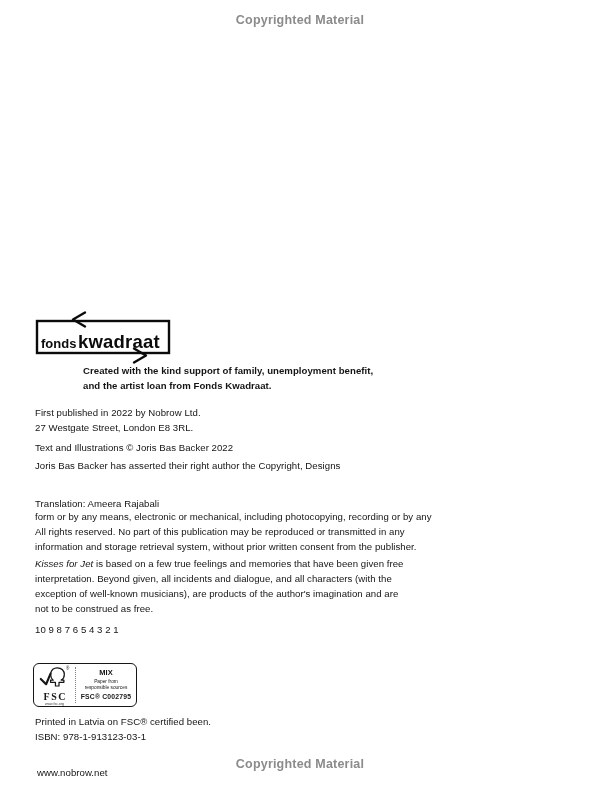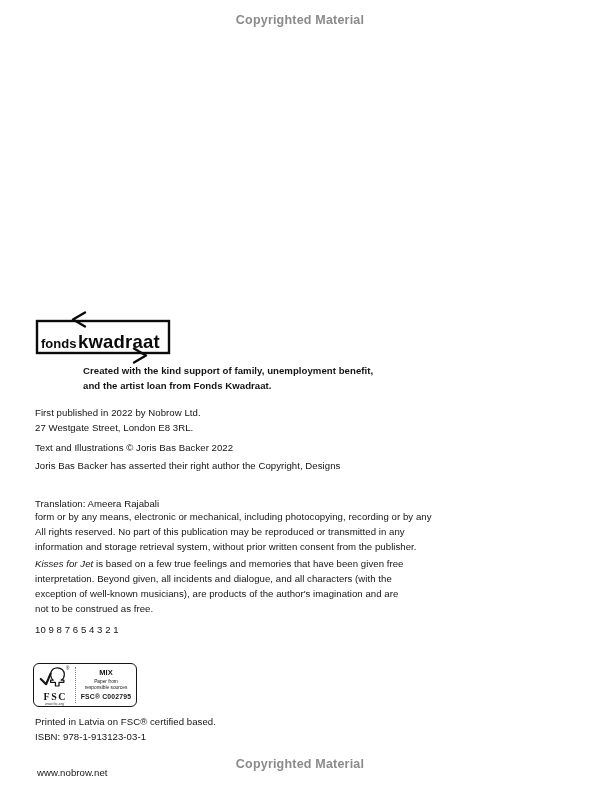--- a/index.html
+++ b/index.html
@@ -131,19 +131,19 @@
     </div>
     <div class="fsc-divider"></div>
     <div class="fsc-right">
       <div class="fsc-mix">MIX</div>
       <div class="fsc-paper">Paper from</div>
       <div class="fsc-paper">responsible sources</div>
       <div class="fsc-license">FSC® C002795</div>
     </div>
   </div>
 
-  <div class="para" style="top:714px">Printed in Latvia on FSC® certified based.</div>
+  <div class="para" style="top:714px">Printed in Latvia on FSC® certified been.</div>
   <div class="para" style="top:729px">ISBN: 978-1-913123-03-1</div>
   <div class="para" style="top:765px; left:37px">www.nobrow.net</div>
 
   <div class="watermark wm-bottom">Copyrighted Material</div>
 
 </div>
 
 </body></html>

